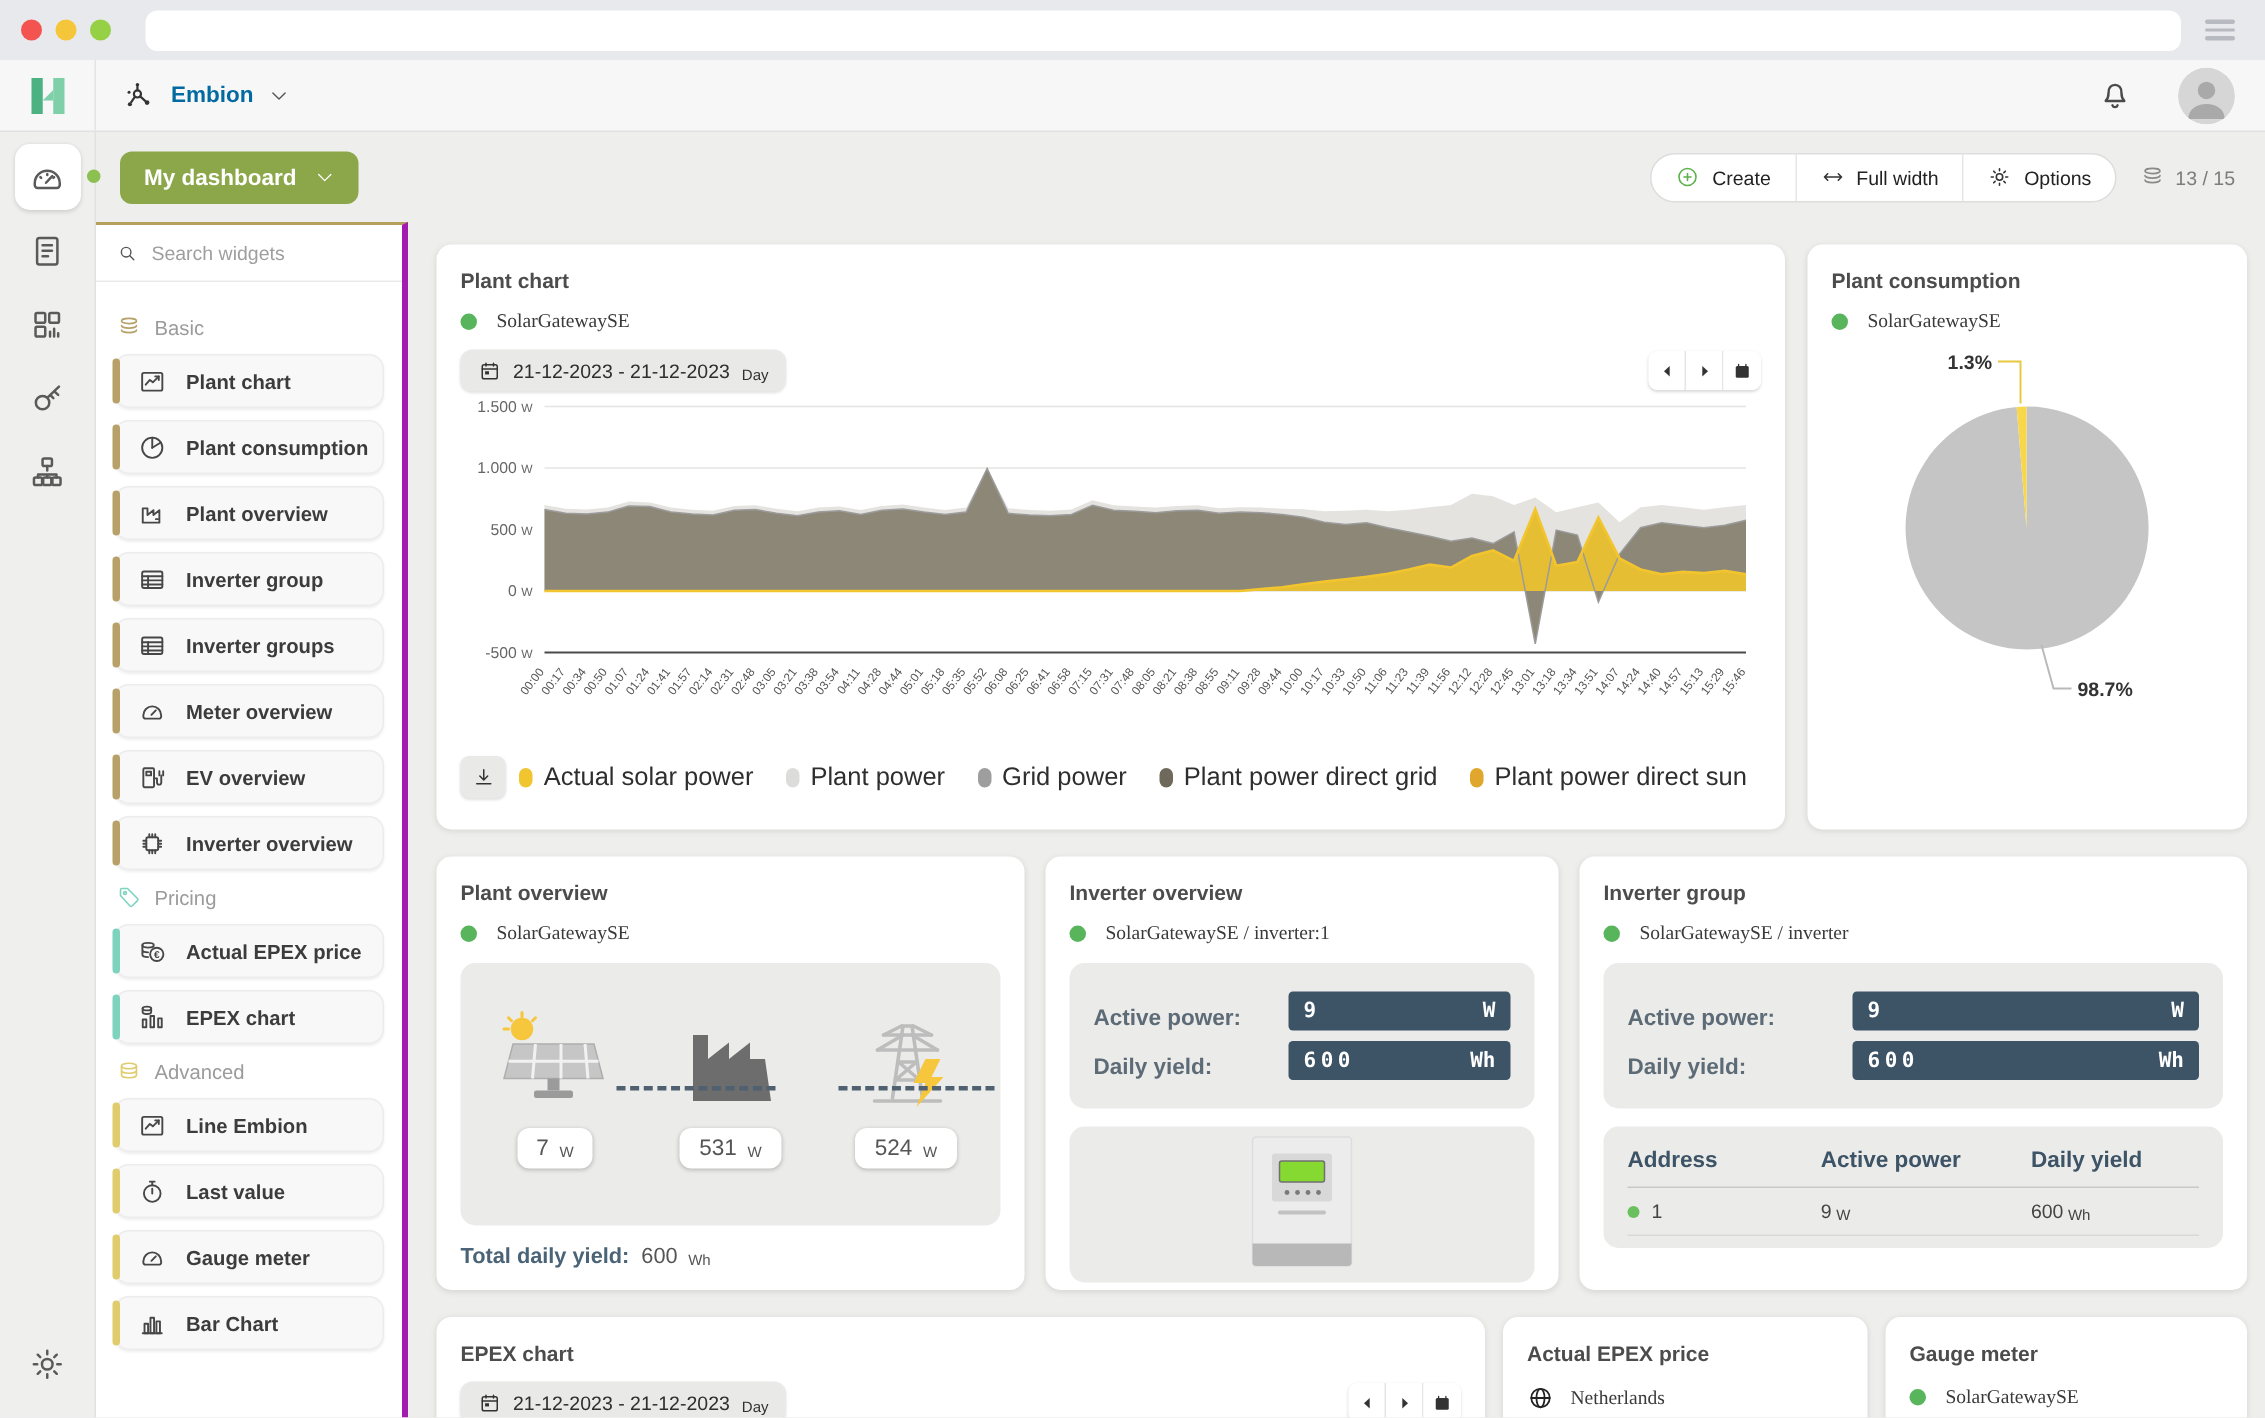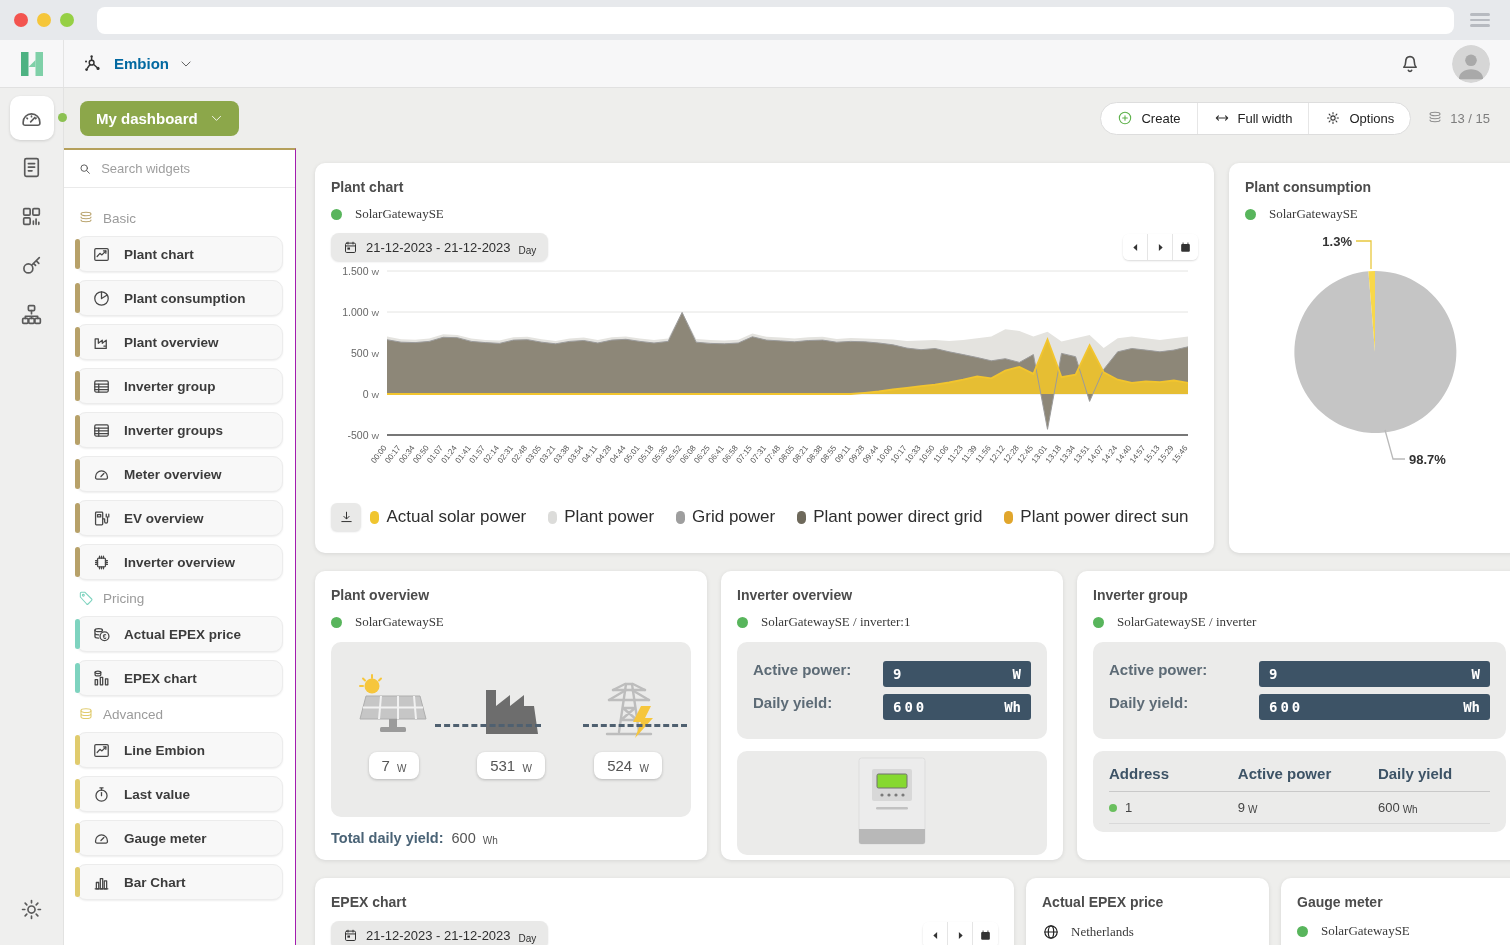--- a/index.html
+++ b/index.html
@@ -48,21 +48,21 @@
   .toolbar-right{margin-left:auto;display:flex;align-items:center;gap:16px}
   .btn-group{display:flex;background:#fff;border:1px solid #ddd;border-radius:17px;overflow:hidden;height:33px}
   .btn-group button{display:flex;align-items:center;gap:8px;padding:0 16px;border:none;background:none;font-size:13px;color:#222;cursor:pointer;border-right:1px solid #e6e6e6;font-family:inherit}
   .btn-group button:last-child{border-right:none}
   .btn-group .icon{width:16px;height:16px}
   .counter{display:flex;align-items:center;gap:7px;color:#7d7d7d;font-size:13px}
   .counter .icon{width:16px;height:16px;color:#8a8a8a}
 
   .workspace{flex:1;display:flex;min-height:0}
   
-  .widget-sidebar{width:232px;background:#fff;border-right:1px solid #a21caf;border-top:2px solid #b5a05b;overflow:hidden;flex:none}
+  .widget-sidebar{width:208px;background:#fff;border-right:4px solid #a21caf;border-top:2px solid #b5a05b;overflow:hidden;flex:none}
   .search-row{height:38px;border-bottom:1px solid #eaeaea;display:flex;align-items:center;padding:0 14px;gap:9px}
   .search-row .icon{width:16px;height:16px;color:#555}
   .search-row input{border:none;outline:none;font-size:13px;width:100%;font-family:inherit;background:transparent}
   .search-row input::placeholder{color:#9e9e9e}
   .sb-sections{padding:12px 12px 0 12px}
   .sb-head{display:flex;align-items:center;gap:9px;color:#9b9b9b;font-size:13.5px;margin:10px 0 10px 2px}
   .sb-head .icon{width:16px;height:16px}
   .sb-item{position:relative;background:#f8f8f8;border:1px solid #ececec;border-radius:10px;height:36px;display:flex;align-items:center;padding-left:15px;gap:13px;margin-bottom:8px;box-shadow:0 1px 2px rgba(0,0,0,.07);cursor:grab}
   .sb-accent{position:absolute;left:-2px;top:2px;bottom:2px;width:5px;border-radius:4px}
   .sb-item .icon{width:19px;height:19px;color:#474747}
@@ -103,21 +103,21 @@
   .pc-legend{flex:1;display:flex;justify-content:center;gap:22px}
   .lg-item{display:flex;align-items:center;gap:7px;font-size:17px;color:#2e2e2e;cursor:pointer}
   .lg-dot{width:9px;height:13px;border-radius:5px;display:inline-block}
 
   .pie-legend{display:flex;flex-direction:column;align-items:center;gap:5px;margin-top:4px}
   .pie-legend .lg-item{font-size:12.5px;color:#3d3d3d}
   .pie-legend .lg-dot{width:11px;height:11px;border-radius:50%}
 
   .panel{background:#ebebea;border-radius:10px;margin-top:12px}
   .vals{padding:12px 16px}
-  .vrow{display:flex;align-items:flex-start;margin:7px 0}
+  .vrow{display:flex;align-items:flex-end;margin:7px 0}
   .vlabel{font-weight:bold;color:#5d6b76;font-size:15px}
   .c-inv-overview .vlabel{width:130px}
   .c-inv-group .vlabel{width:150px}
   .vpill{flex:1;background:#3d5366;color:#fff;height:26px;border-radius:3px;display:flex;justify-content:space-between;align-items:center;padding:0 10px;font-family:"DejaVu Sans Mono",monospace;font-size:14px;font-weight:bold}
   .vpill .val{letter-spacing:3px}
 
   .illu{height:104px;display:flex;align-items:center;justify-content:center;overflow:hidden}
 
   .tbl{padding:6px 16px 8px 16px}
   .tbl-head{display:grid;grid-template-columns:1.15fr 1.25fr 1fr;font-weight:bold;color:#3d5366;font-size:15px;padding:8px 0 9px 0;border-bottom:1px solid #c9c9c9}

